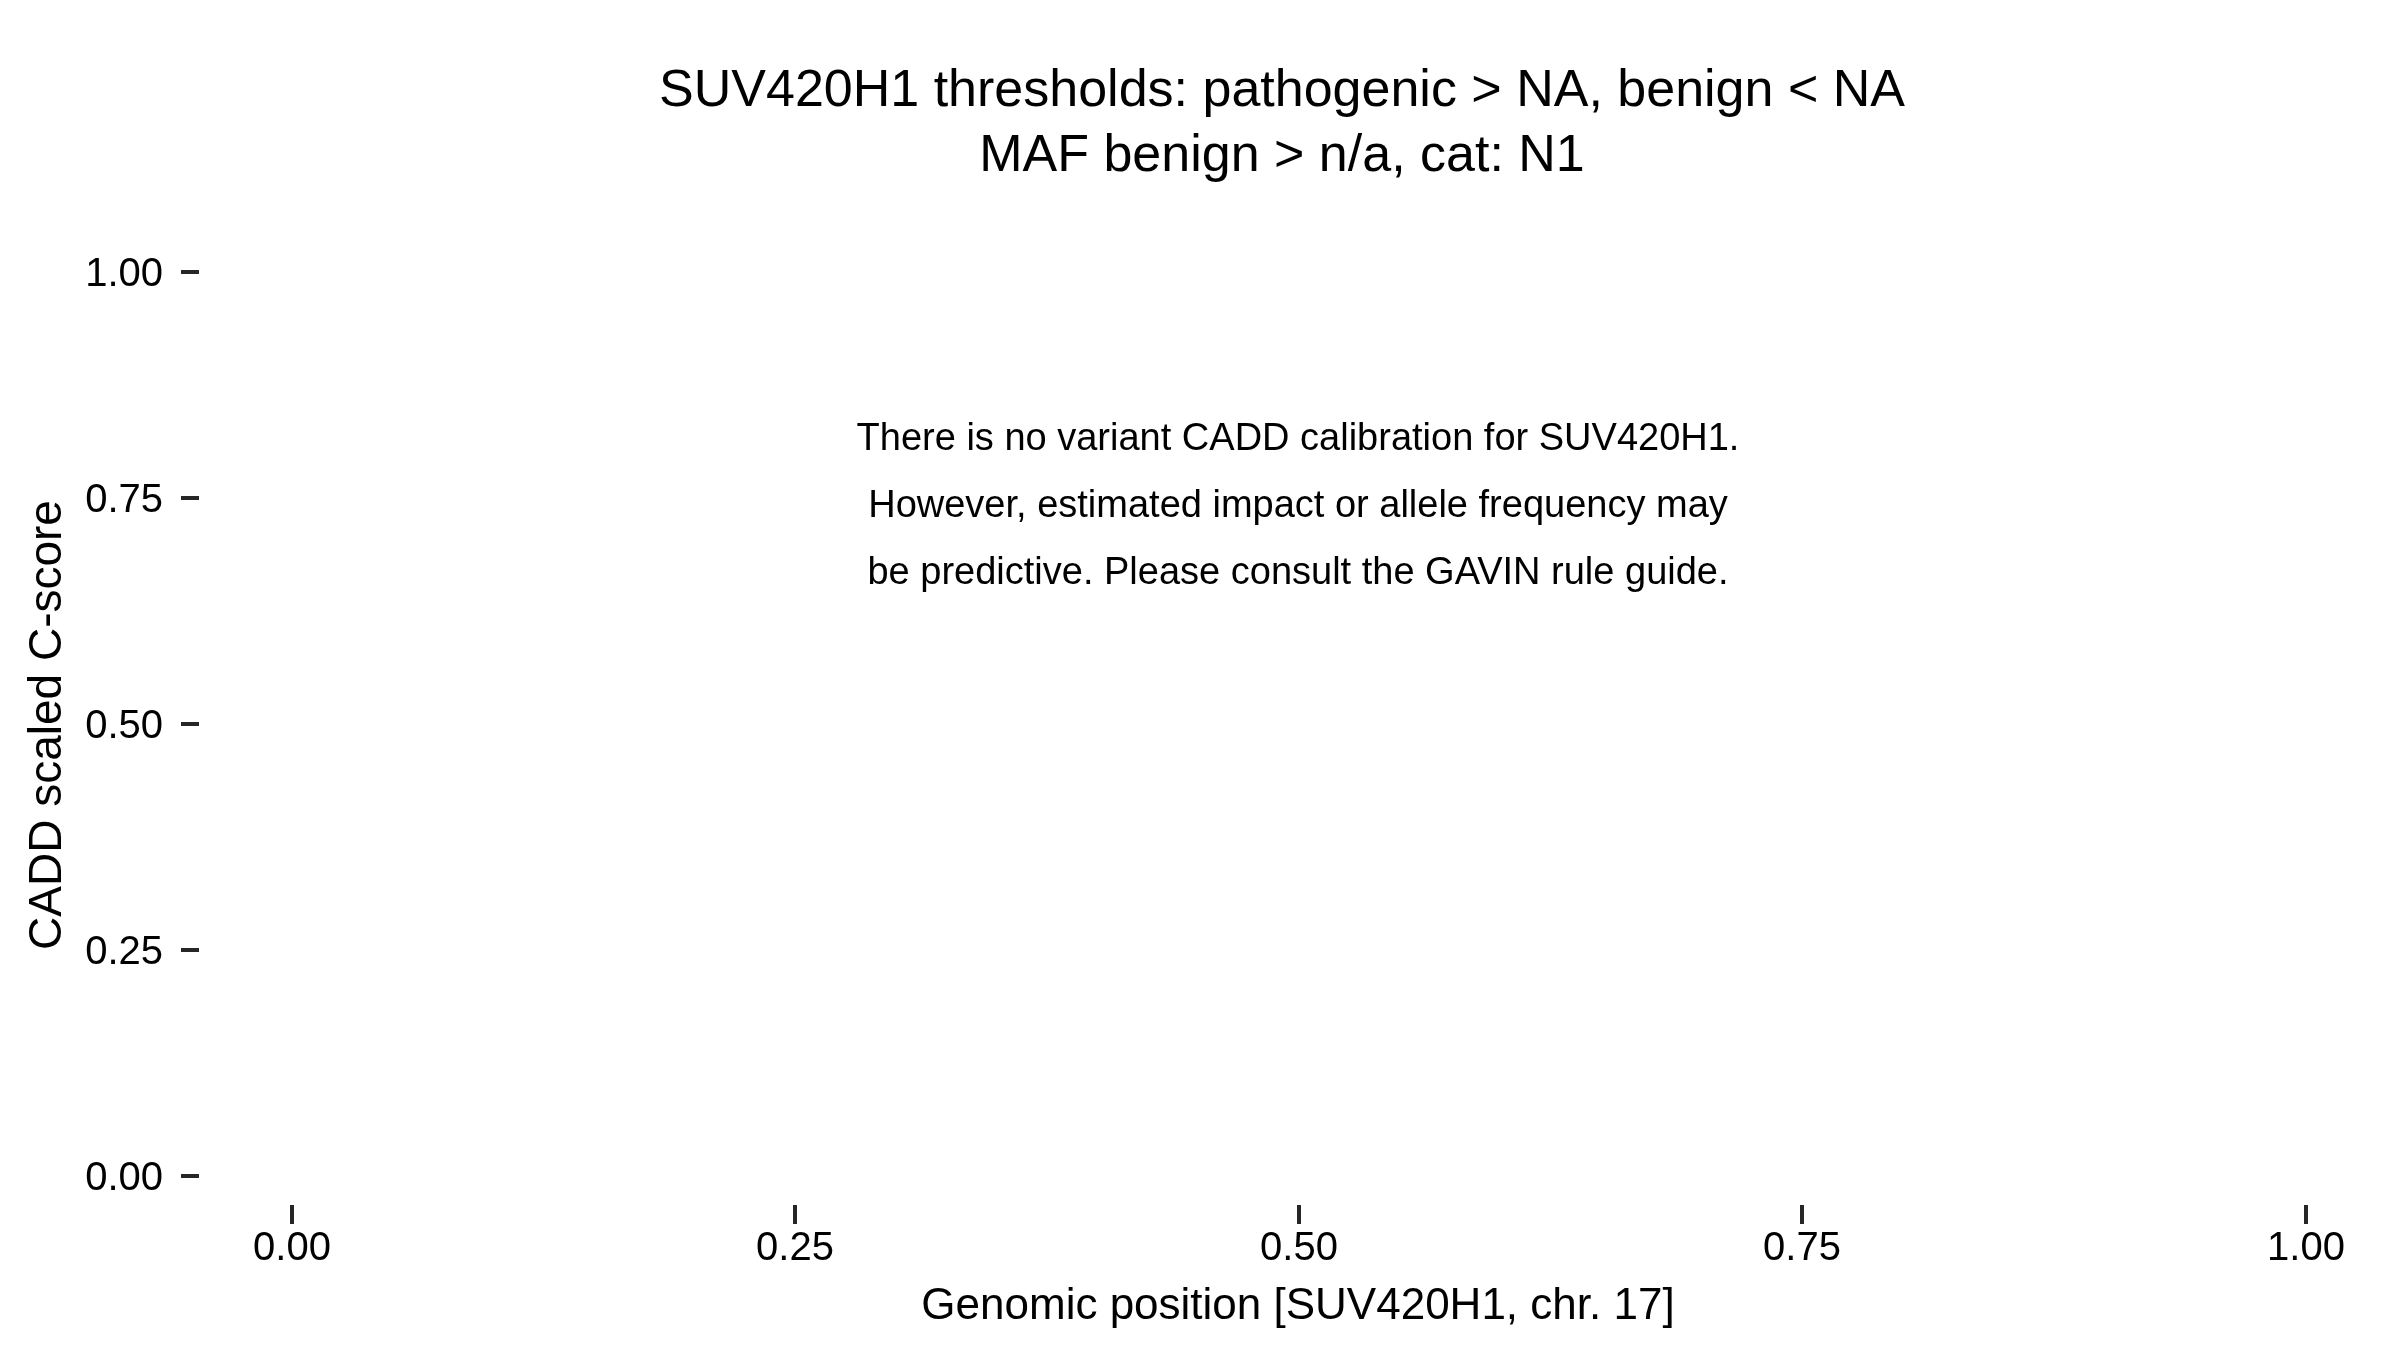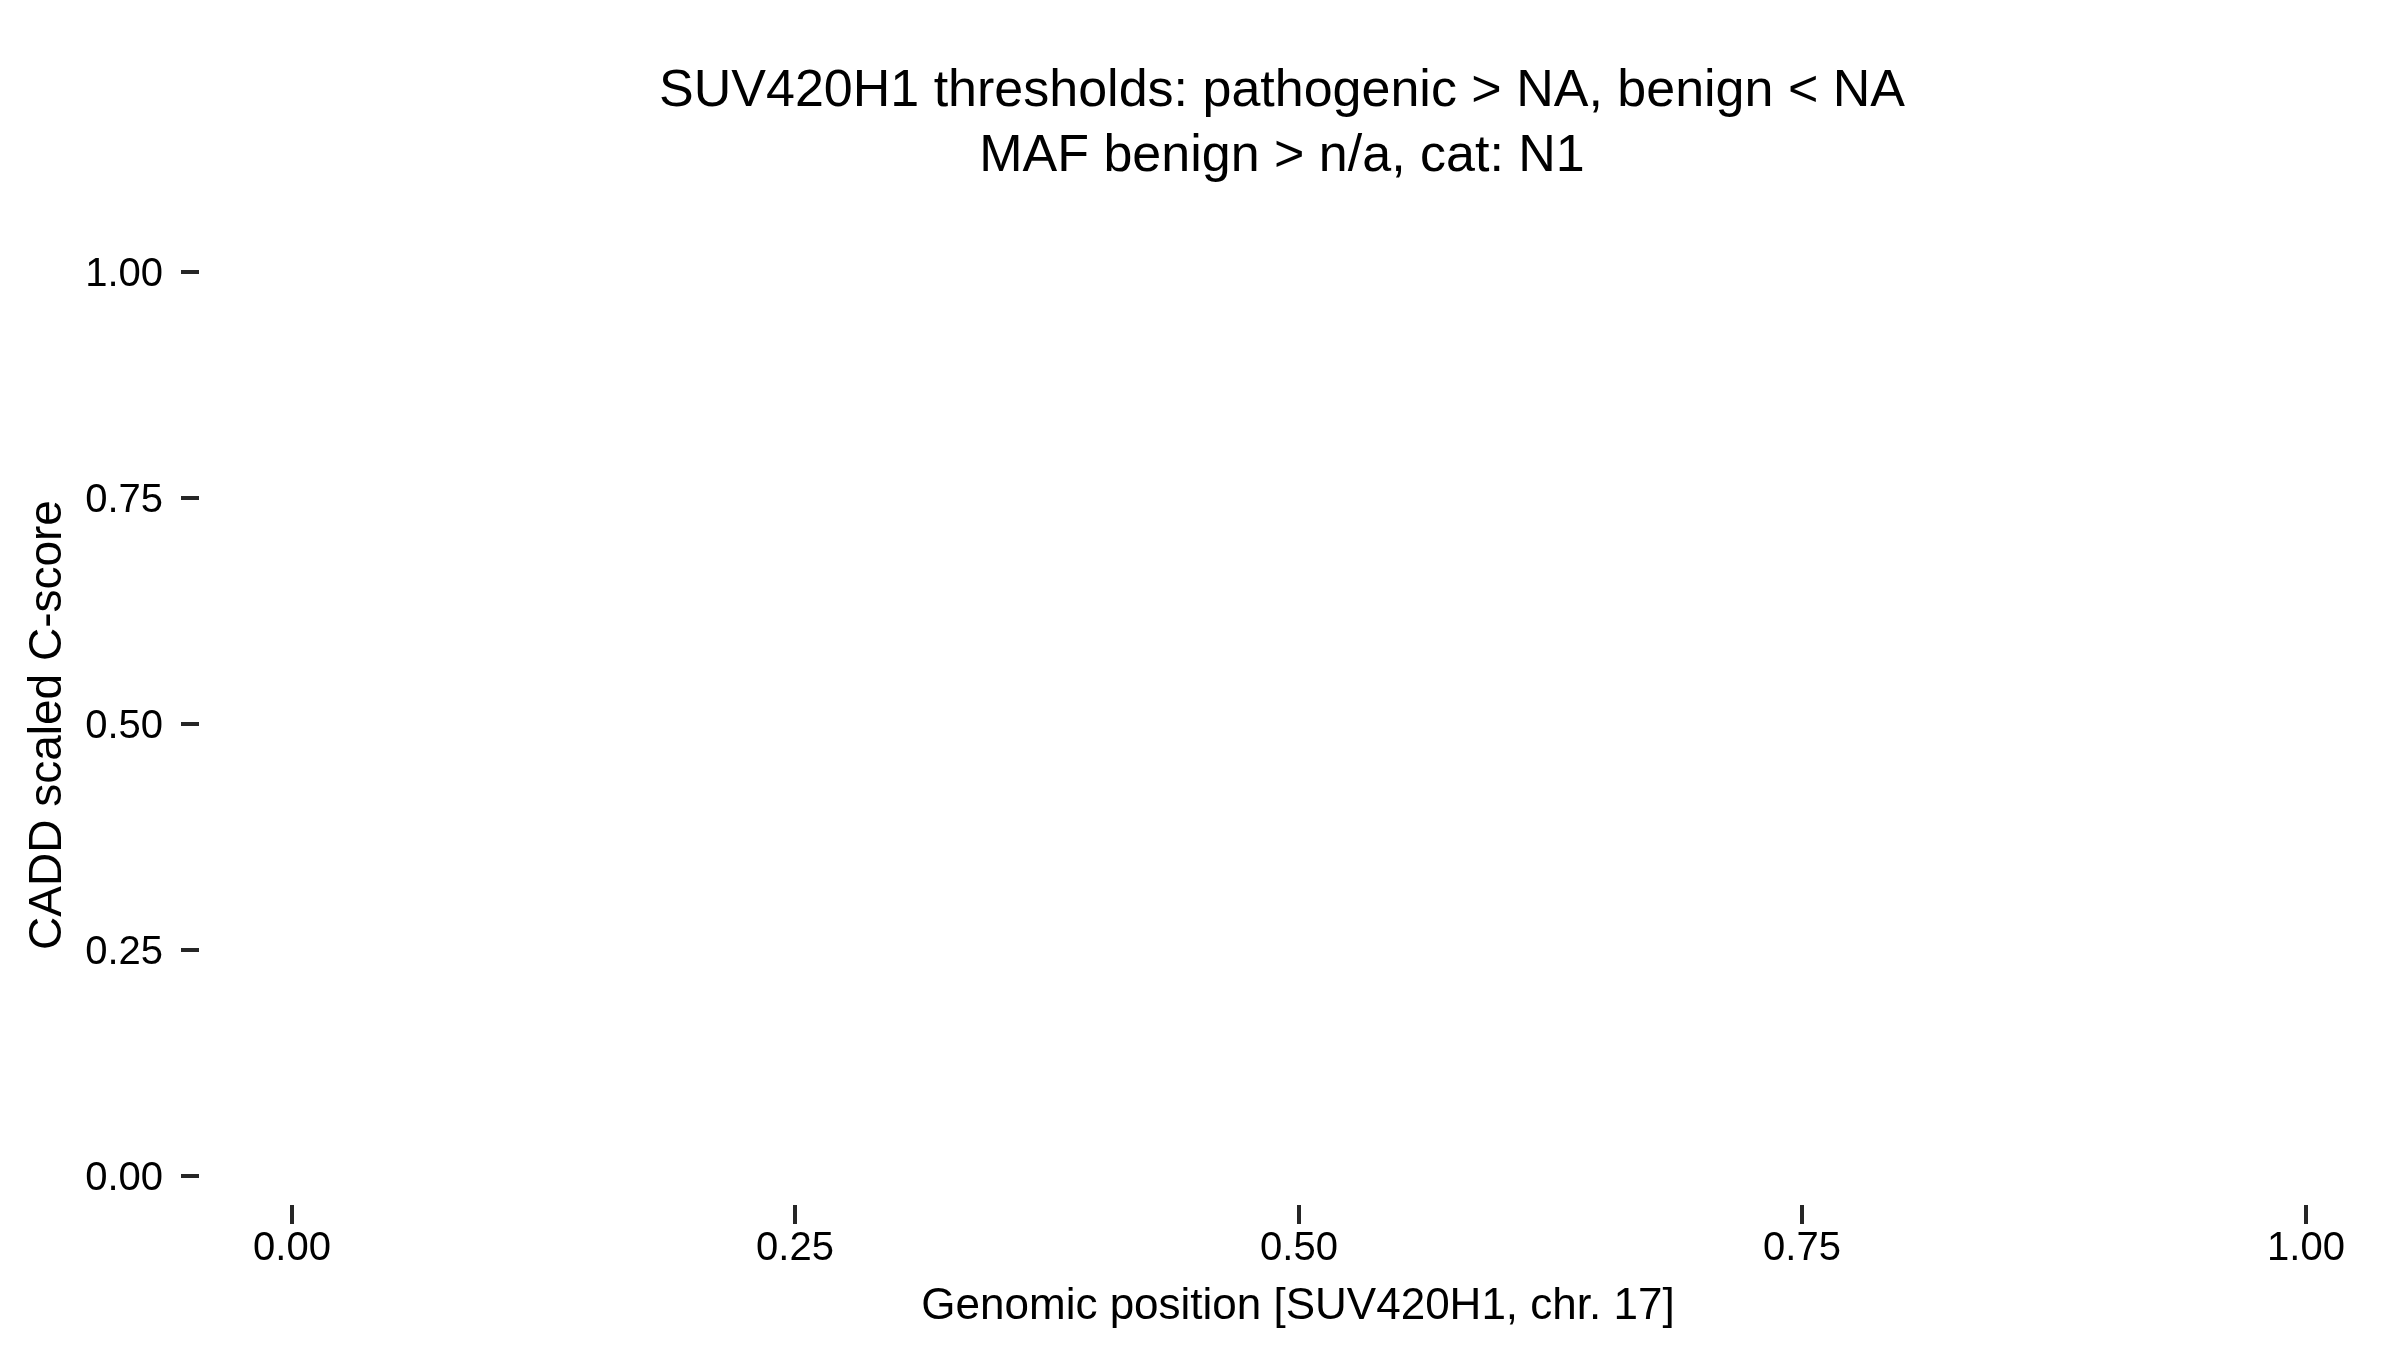--- a/index.html
+++ b/index.html
@@ -101,20 +101,25 @@
 </head>
 <body>
 
 <div class="figure">
 
   <div class="title-block">
     <div>SUV420H1 thresholds: pathogenic &gt; NA, benign &lt; NA</div>
     <div>MAF benign &gt; n/a, cat: N1</div>
   </div>
 
+  <div class="annotation-block">
+    <div>There is no variant CADD calibration for SUV420H1.</div>
+    <div>However, estimated impact or allele frequency may</div>
+    <div>be predictive. Please consult the GAVIN rule guide.</div>
+  </div>
 
   <div class="y-title">CADD scaled C-score</div>
   <div class="x-title">Genomic position [SUV420H1, chr. 17]</div>
 
   <div class="ytick-label" style="top:250px">1.00</div>
   <div class="ytick-label" style="top:476px">0.75</div>
   <div class="ytick-label" style="top:702px">0.50</div>
   <div class="ytick-label" style="top:928px">0.25</div>
   <div class="ytick-label" style="top:1154px">0.00</div>
 

